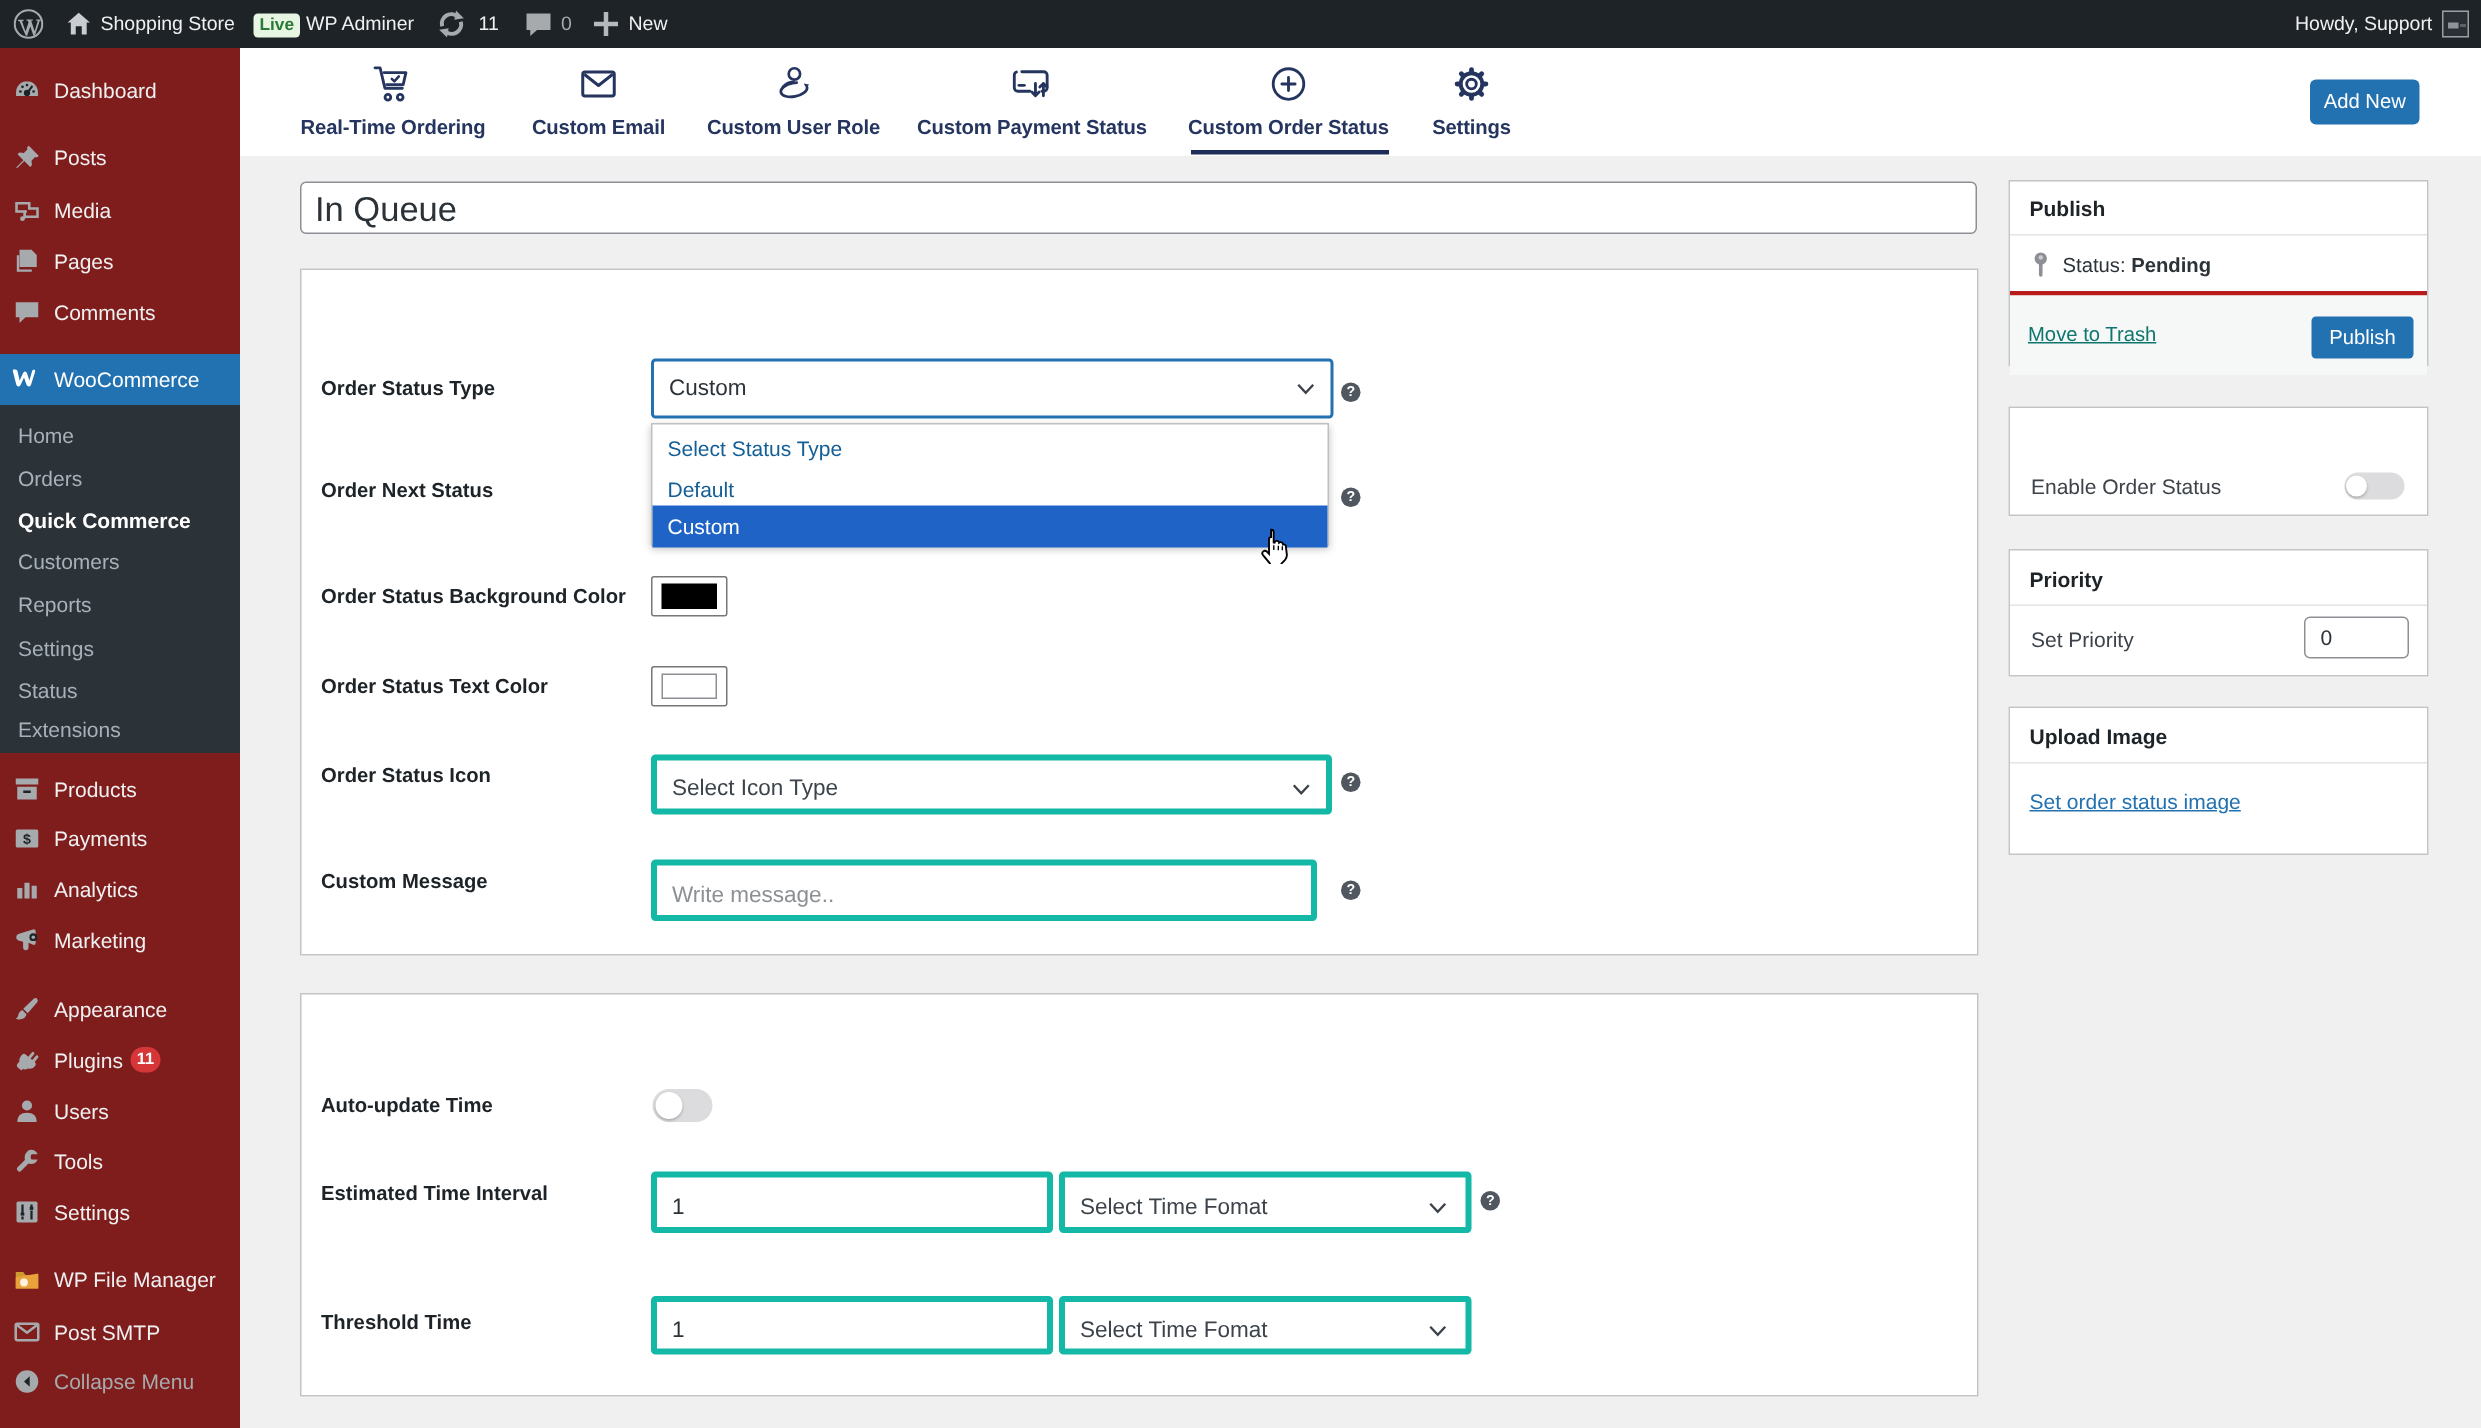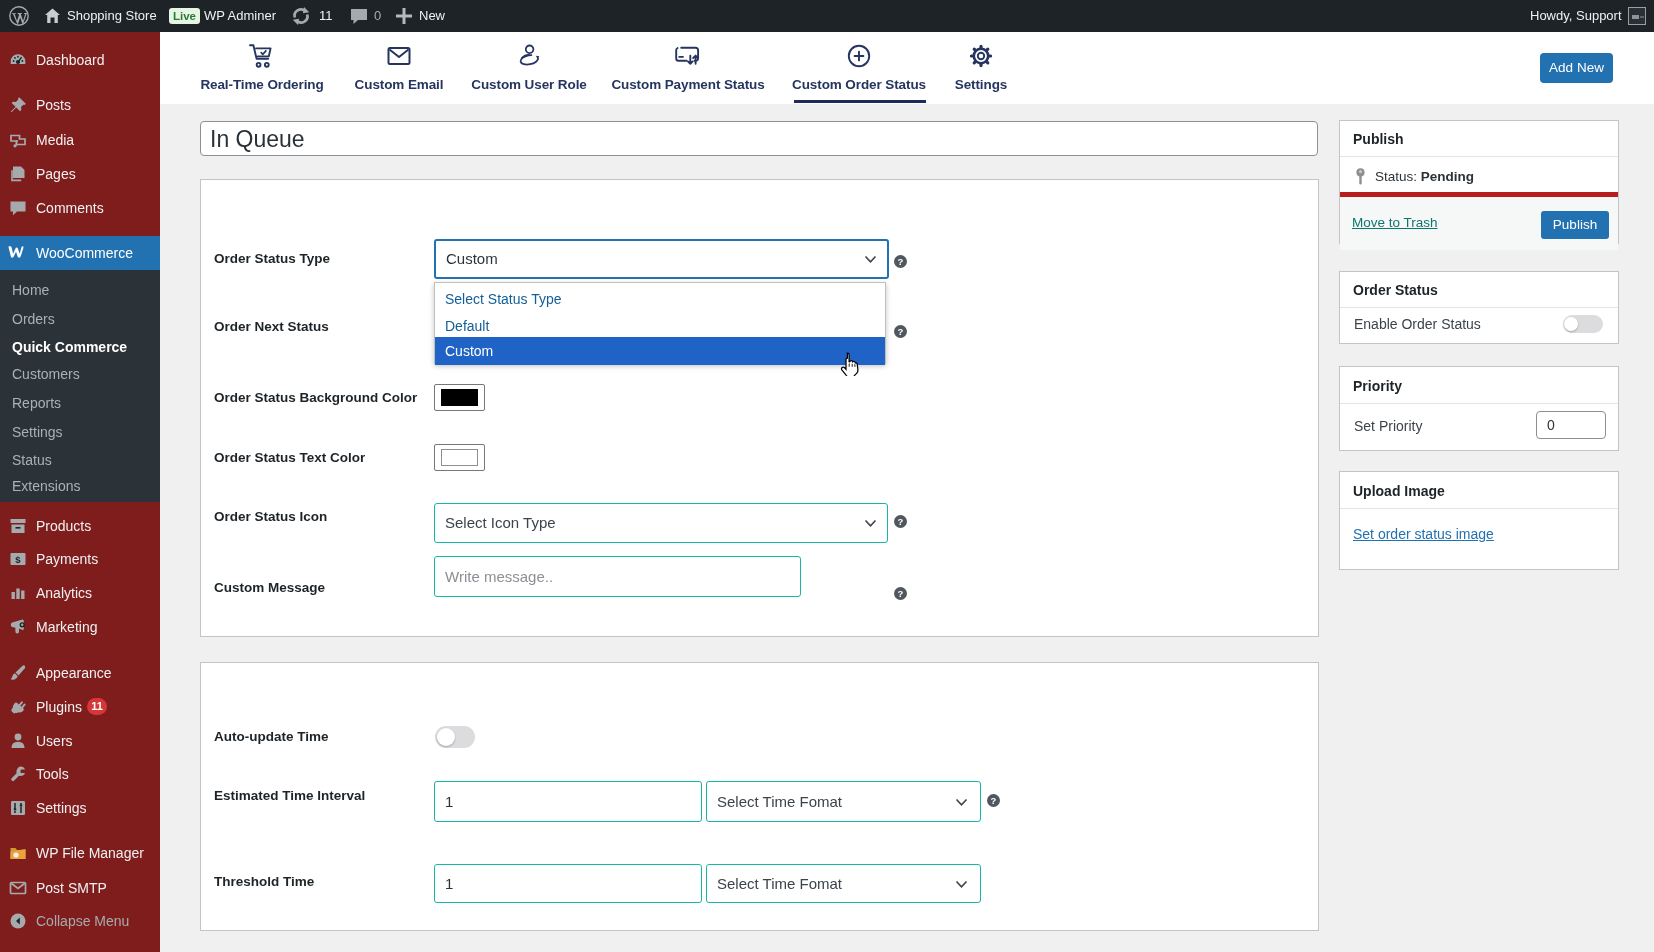--- a/index.html
+++ b/index.html
@@ -25,21 +25,21 @@
   .tab { position:absolute; top:0; height:72px; color:#25355f; }
   .tab .lbl { position:absolute; bottom:12px; left:50%; transform:translateX(-50%); font-weight:700; font-size:13.5px; letter-spacing:-0.1px; white-space:nowrap; }
   .tab .tico { position:absolute; top:11px; left:50%; transform:translateX(-50%); }
   #tab-underline { position:absolute; background:#1e2c5a; height:3px; }
   #addnew { position:absolute; left:1380px; top:21px; width:73px; height:30px; background:#2271b1; color:#fff; font-size:13.5px; text-align:center; line-height:30px; border-radius:4px; }
   
   .panel { position:absolute; background:#fff; border:1px solid #c3c4c7; }
   .phead { position:absolute; left:0; top:0; width:100%; border-bottom:1px solid #e3e4e6; font-weight:700; font-size:14px; color:#1d2327; }
   .flabel { position:absolute; left:13px; font-weight:700; font-size:13.5px; color:#1d2327; white-space:nowrap; }
   .help { position:absolute; width:13px; height:13px; border-radius:50%; background:#50575e; color:#fff; font-size:9.5px; font-weight:700; text-align:center; line-height:13px; }
-  .sel { position:absolute; background:#fff; border:1px solid #14b8a6; border-radius:3px; font-size:15px; color:#2c3338; }
+  .sel { position:absolute; background:#fff; border:4px solid #14b8a6; border-radius:3px; font-size:15px; color:#2c3338; }
   .sel .stxt { position:absolute; left:10px; top:0; line-height:inherit; }
   .chev { position:absolute; }
   .tgl { position:absolute; background:#dcdcde; border-radius:999px; }
   .knob { position:absolute; background:#fff; border-radius:50%; box-shadow:0 1px 2px rgba(0,0,0,.25); }
 </style>
 </head>
 <body>
 
 <div id="abar">
   <svg class="abs" style="left:9px;top:6px" width="20" height="20" viewBox="0 0 20 20">
@@ -322,21 +322,21 @@
     </div>
   <div class="flabel" style="top:329px">Order Status Icon</div>
   <div class="sel" style="left:233px;top:323px;width:454px;height:40px;line-height:38px;">
       <span class="stxt" style="color:#3c434a">Select Icon Type</span>
     <svg class="chev" style="right:10px;top:15px" width="13" height="9" viewBox="0 0 13 9">
         <path d="M1.5 1.5 L6.5 6.8 L11.5 1.5" fill="none" stroke="#3c434a" stroke-width="1.6"></path>
       </svg>
   </div>
   <div class="help" style="left:693px;top:335px">?</div>
   <div class="flabel" style="top:400px">Custom Message</div>
-  <div class="sel" style="left:233px;top:376px;width:367px;height:41px;line-height:39px;">
+  <div class="sel" style="left:233px;top:393px;width:444px;height:41px;line-height:39px;">
       <span class="stxt" style="color:#8c8f94">Write message..</span>
     </div>
   <div class="help" style="left:693px;top:407px">?</div>
 </div>
 
 <div class="abs" style="left:434px;top:282px;width:452px;height:82px;background:#fff;border:1px solid #bfbfbf;box-shadow:0 2px 5px rgba(0,0,0,.25);z-index:60">
   <div class="abs" style="left:10px;top:5px;height:22px;line-height:22px;font-size:14px;color:#135e96">Select Status Type</div>
   <div class="abs" style="left:10px;top:32px;height:22px;line-height:22px;font-size:14px;color:#135e96">Default</div>
   <div class="abs" style="left:0;top:54px;width:450px;height:28px;background:#1e63c5">
     <div class="abs" style="left:10px;top:3px;height:22px;line-height:22px;font-size:14px;color:#fff">Custom</div>
@@ -370,36 +370,35 @@
   <div class="sel" style="left:505px;top:201px;width:275px;height:39px;line-height:37px">
       <span class="stxt" style="color:#3c434a">Select Time Fomat</span>
     <svg class="chev" style="right:12px;top:15px" width="13" height="9" viewBox="0 0 13 9">
         <path d="M1.5 1.5 L6.5 6.8 L11.5 1.5" fill="none" stroke="#3c434a" stroke-width="1.6"></path>
       </svg>
   </div>
 </div>
 
 <div class="panel" style="left:1339px;top:120px;width:280px;height:124px">
   <div class="phead" style="height:36px;line-height:37px;padding-left:13px">Publish</div>
-  <div class="abs" style="left:0;top:36px;width:278px;height:40px;border-bottom:5px solid #b91c1c">
+  <div class="abs" style="left:0;top:36px;width:278px;height:40px;border-bottom:3px solid #b91c1c">
     <svg class="abs" style="left:15px;top:11px" width="11" height="17" viewBox="0 0 11 17">
         <circle cx="5.5" cy="4.4" r="4.1" fill="#8c8f94"></circle>
         <circle cx="5.5" cy="3.6" r="1.5" fill="#c9ccd0"></circle>
         <path d="M4.3 8 h2.4 v7.2 q0 1.3 -1.2 1.3 q-1.2 0 -1.2 -1.3 Z" fill="#8c8f94"></path>
       </svg>
     <span class="abs" style="left:35px;top:12px;font-size:13.5px;color:#2c3338">Status: <b>Pending</b></span>
   </div>
   <div class="abs" style="left:0;top:76px;width:278px;height:53px;background:#f6f7f7">
     <span class="abs" style="left:12px;top:18px;font-size:13.5px;color:#0f766e;text-decoration:underline">Move to Trash</span>
     <div class="abs" style="left:201px;top:14px;width:68px;height:28px;background:#2271b1;border-radius:3px;color:#fff;font-size:13.5px;text-align:center;line-height:28px">Publish</div>
   </div>
 </div>
 
 <div class="panel" style="left:1339px;top:271px;width:280px;height:73px">
-  <div class="phead" style="height:36px;line-height:37px;padding-left:13px">Order Status</div>
   <span class="abs" style="left:14px;top:44px;font-size:14px;color:#3c434a">Enable Order Status</span>
   <div class="tgl" style="left:223px;top:43px;width:40px;height:18px">
       <div class="knob" style="left:1px;top:2px;width:14px;height:14px"></div>
     </div>
 </div>
 
 <div class="panel" style="left:1339px;top:366px;width:280px;height:85px">
   <div class="phead" style="height:37px;line-height:38px;padding-left:13px">Priority</div>
   <span class="abs" style="left:14px;top:51px;font-size:14px;color:#3c434a">Set Priority</span>
   <div class="abs" style="left:196px;top:44px;width:70px;height:28px;border:1px solid #8c8f94;border-radius:4px;background:#fff">

